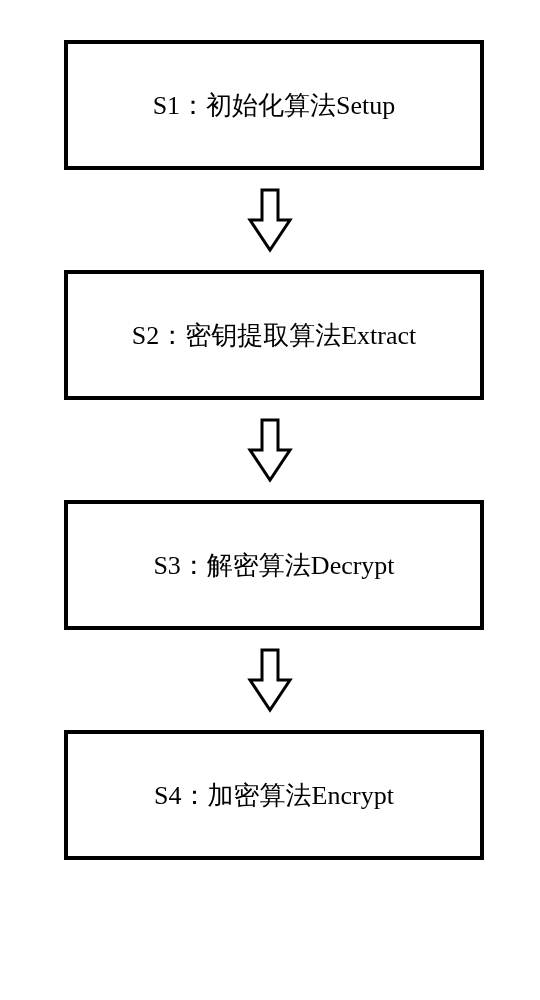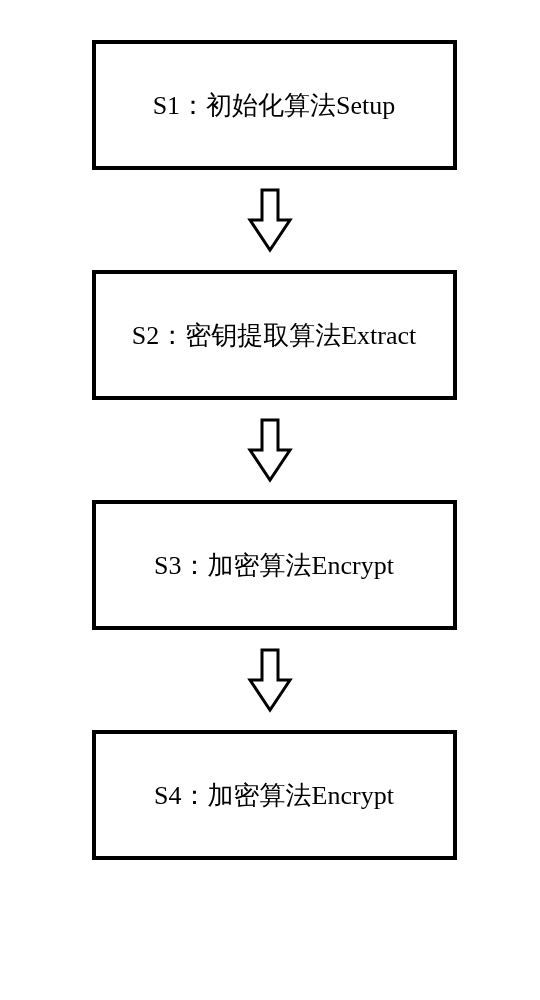--- a/index.html
+++ b/index.html
@@ -11,21 +11,21 @@
       width: 540px;
       height: 1000px;
       background: #ffffff;
       font-family: "SimSun", "宋体", serif;
       display: flex;
       flex-direction: column;
       align-items: center;
       padding-top: 40px;
     }
     .step-box {
-      width: 365px;
+      width: 420px;
       height: 130px;
       border: 4px solid #000;
       display: flex;
       align-items: center;
       justify-content: center;
       background: #fff;
       margin-left: 8px;
     }
     .step-label {
       font-size: 26px;
@@ -64,21 +64,21 @@
   <span class="step-label">S2：密钥提取算法Extract</span>
 </div>
 
 <div class="arrow">
   <svg viewBox="0 0 50 70">
     <path d="M 17 5 L 33 5 L 33 35 L 45 35 L 25 65 L 5 35 L 17 35 Z" fill="#fff" stroke="#000" stroke-width="3"></path>
   </svg>
 </div>
 
 <div class="step-box">
-  <span class="step-label">S3：加密算法Encrypt</span>
+  <span class="step-label">S3：解密算法Decrypt</span>
 </div>
 
 <div class="arrow">
   <svg viewBox="0 0 50 70">
     <path d="M 17 5 L 33 5 L 33 35 L 45 35 L 25 65 L 5 35 L 17 35 Z" fill="#fff" stroke="#000" stroke-width="3"></path>
   </svg>
 </div>
 
 <div class="step-box">
   <span class="step-label">S4：加密算法Encrypt</span>

